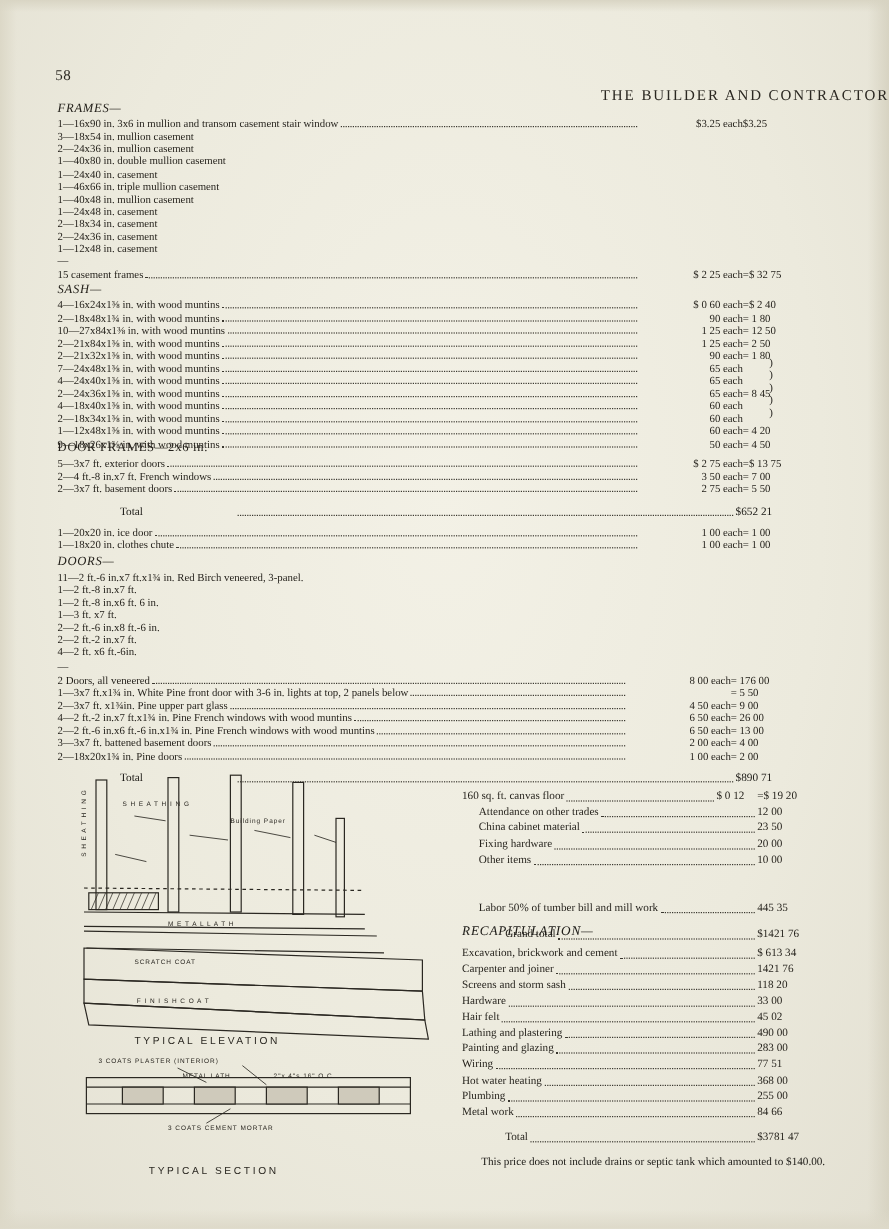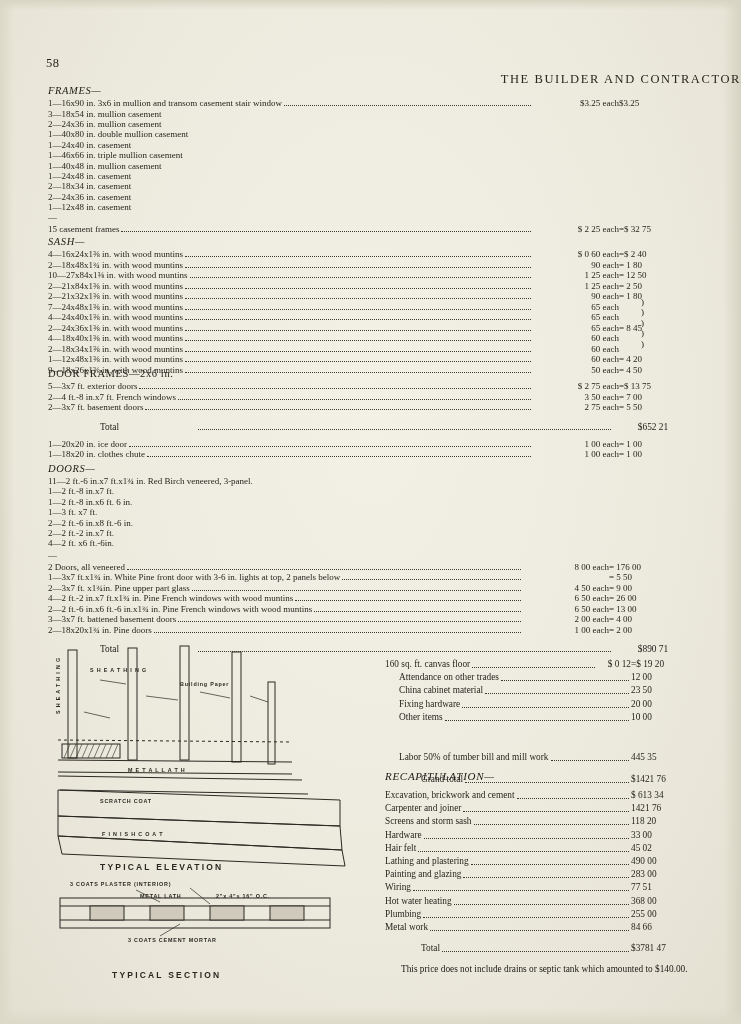--- a/index.html
+++ b/index.html
@@ -34,35 +34,35 @@
   .desc{flex:0 0 auto;}
   .dots{flex:1 1 auto;border-bottom:1px dotted #3a372f;margin:0 2px 2.5px 2px;height:7px;min-width:6px;}
   .mid{flex:0 0 auto;text-align:right;width:86px;}
   .amt{flex:0 0 auto;text-align:left;width:74px;}
   .amt.wide{width:84px;}
   .dash{font-size:9px;line-height:8px;}
 
   .tot{display:flex;font-size:9.4px;line-height:12px;}
   .tot .lbl{width:96px;text-align:left;padding-left:52px;}
   .tot .dots{flex:1 1 auto;border-bottom:1px dotted #3a372f;margin:0 2px 3px 2px;height:8px;}
-  .tot .amt{width:80px;text-align:center;}
+  .tot .amt{width:80px;text-align:left;}
 
   
   .rcol{position:absolute;left:385px;width:308px;}
   .rrow{display:flex;align-items:flex-end;font-size:9.3px;line-height:13.2px;color:#221f19;white-space:nowrap;}
   .rrow .lbl{flex:0 0 auto;}
   .rrow .dots{flex:1 1 auto;border-bottom:1px dotted #3a372f;margin:0 2px 3.2px 2px;height:8px;min-width:6px;}
   .rrow .val{flex:0 0 auto;width:62px;text-align:left;}
   .recaphd{font-style:italic;font-size:11px;letter-spacing:.7px;}
 
   .note{position:absolute;left:385px;width:308px;font-size:9.3px;line-height:12.4px;text-align:justify;}
   .note .ind{padding-left:16px;}
 
   
-  .draw{position:absolute;left:40px;top:640px;width:330px;height:345px;font-weight:bold;}
+  .draw{position:absolute;left:52px;top:640px;width:330px;height:345px;}
   .cap{font-family:"Liberation Sans",sans-serif;font-size:8.5px;letter-spacing:2.2px;color:#2b2822;}
   svg{display:block;}
   .hand2{font-family:"Liberation Sans",sans-serif;font-size:5.4px;letter-spacing:.8px;fill:#2b2822;}
 </style>
 </head>
 <body>
 
 <div class="page">
   <div class="edge-left"></div>
   <div class="edge-top"></div>
@@ -317,21 +317,21 @@
         <span class="lbl">Total</span>
         <span class="dots"></span>
         <span class="amt">$890 71</span>
       </div>
     </div>
 
     <div class="rcol" style="top:658px;">
       <div class="rrow">
           <span class="lbl">160 sq. ft. canvas floor</span>
           <span class="dots"></span>
-          <span style="width:34px;text-align:right;">$ 0 12</span>
+          <span style="width:34px;">$ 0 12</span>
           <span class="val">=$ 19 20</span>
         </div>
       <div class="rrow">
           <span class="lbl" style="padding-left:14px;">Attendance on other trades</span>
           <span class="dots"></span>
           <span class="val">12 00</span>
         </div>
       <div class="rrow">
           <span class="lbl" style="padding-left:14px;">China cabinet material</span>
           <span class="dots"></span>

